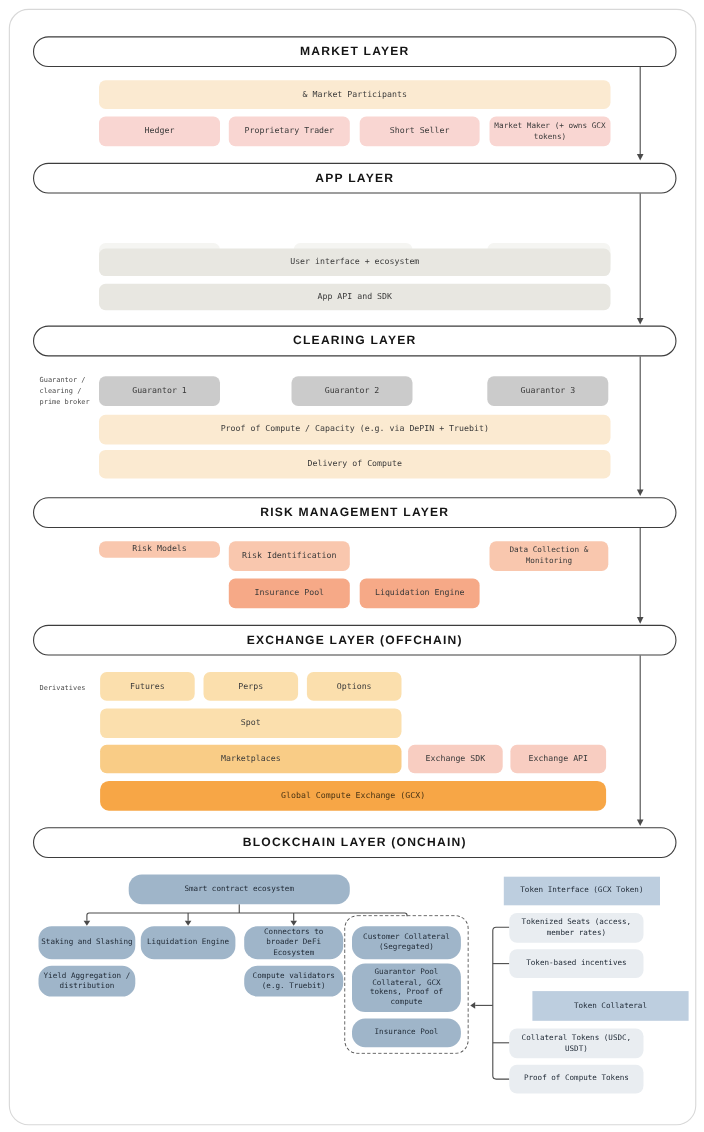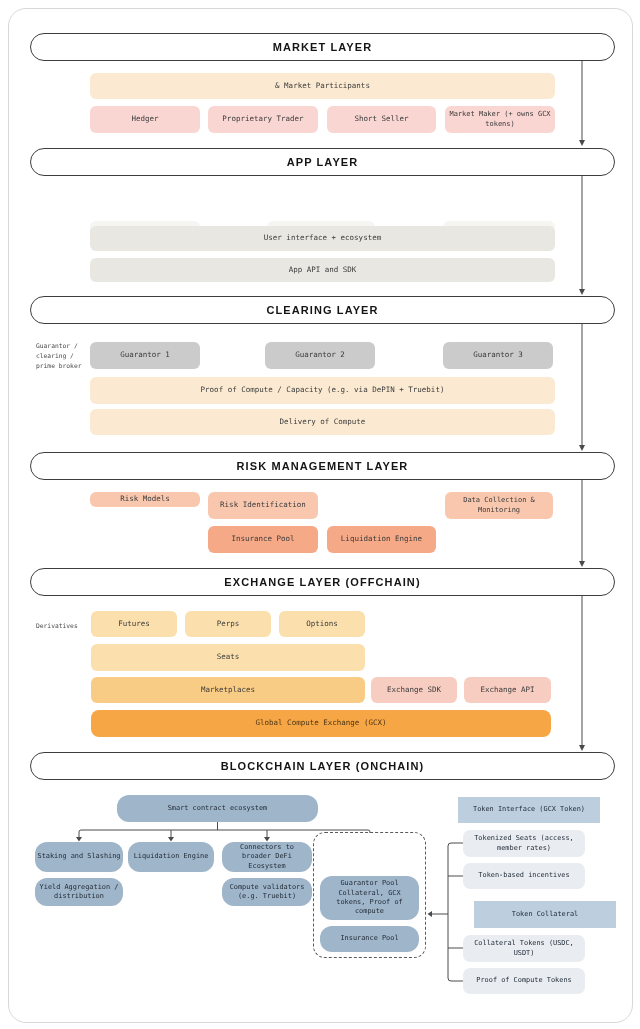--- a/index.html
+++ b/index.html
@@ -101,35 +101,36 @@
   <div class="node salmon1" style="left:208px;top:492px;width:110px;height:27px">Risk Identification</div>
   <div class="node salmon1" style="left:445px;top:492px;width:108px;height:27px;font-size:7px">Data Collection &amp; Monitoring</div>
   <div class="node salmon2" style="left:208px;top:526px;width:110px;height:27px">Insurance Pool</div>
   <div class="node salmon2" style="left:327px;top:526px;width:109px;height:27px">Liquidation Engine</div>
 
   <div class="layer-header" style="top:568px">EXCHANGE LAYER (OFFCHAIN)</div>
   <div class="sidelabel" style="left:36px;top:621px;width:54px">Derivatives</div>
   <div class="node amber1" style="left:91px;top:611px;width:86px;height:26px">Futures</div>
   <div class="node amber1" style="left:185px;top:611px;width:86px;height:26px">Perps</div>
   <div class="node amber1" style="left:279px;top:611px;width:86px;height:26px">Options</div>
-  <div class="node amber1" style="left:91px;top:644px;width:274px;height:27px">Seats</div>
+  <div class="node amber1" style="left:91px;top:644px;width:274px;height:27px">Spot</div>
   <div class="node amber2" style="left:91px;top:677px;width:274px;height:26px">Marketplaces</div>
   <div class="node pink2" style="left:371px;top:677px;width:86px;height:26px">Exchange SDK</div>
   <div class="node pink2" style="left:464px;top:677px;width:87px;height:26px">Exchange API</div>
   <div class="node orange" style="left:91px;top:710px;width:460px;height:27px;border-radius:8px">Global Compute Exchange (GCX)</div>
 
   <div class="layer-header" style="top:752px">BLOCKCHAIN LAYER (ONCHAIN)</div>
   <div class="node blue tree" style="left:117px;top:795px;width:201px;height:27px">Smart contract ecosystem</div>
   <div class="node blue tree" style="left:35px;top:842px;width:88px;height:30px">Staking and Slashing</div>
   <div class="node blue tree" style="left:128px;top:842px;width:86px;height:30px">Liquidation Engine</div>
   <div class="node blue tree" style="left:222px;top:842px;width:90px;height:30px">Connectors to broader DeFi Ecosystem</div>
+  <div class="node blue tree" style="left:320px;top:842px;width:99px;height:30px">Customer Collateral (Segregated)</div>
   <div class="node blue tree" style="left:35px;top:878px;width:88px;height:28px">Yield Aggregation / distribution</div>
   <div class="node blue tree" style="left:222px;top:878px;width:90px;height:28px">Compute validators (e.g. Truebit)</div>
   <div class="node blue tree" style="left:320px;top:876px;width:99px;height:44px">Guarantor Pool Collateral, GCX tokens, Proof of compute</div>
   <div class="node blue tree" style="left:320px;top:926px;width:99px;height:26px">Insurance Pool</div>
   <div class="dashed" style="left:313px;top:832px;width:113px;height:126px"></div>
   <div class="node pblue tree" style="left:458px;top:797px;width:142px;height:26px">Token Interface (GCX Token)</div>
   <div class="node pbg tree" style="left:463px;top:830px;width:122px;height:27px">Tokenized Seats (access, member rates)</div>
   <div class="node pbg tree" style="left:463px;top:863px;width:122px;height:26px">Token-based incentives</div>
-  <div class="node pblue tree" style="left:474px;top:901px;width:142px;height:27px">Token Collateral</div>
+  <div class="node pblue tree" style="left:484px;top:901px;width:142px;height:27px">Token Collateral</div>
   <div class="node pbg tree" style="left:463px;top:935px;width:122px;height:27px">Collateral Tokens (USDC, USDT)</div>
   <div class="node pbg tree" style="left:463px;top:968px;width:122px;height:26px">Proof of Compute Tokens</div>
 </div>
 
 </body></html>

